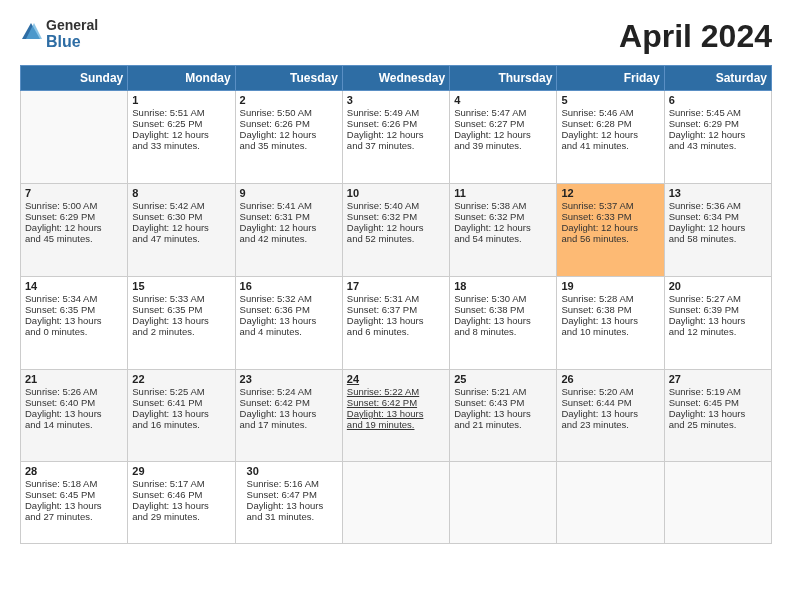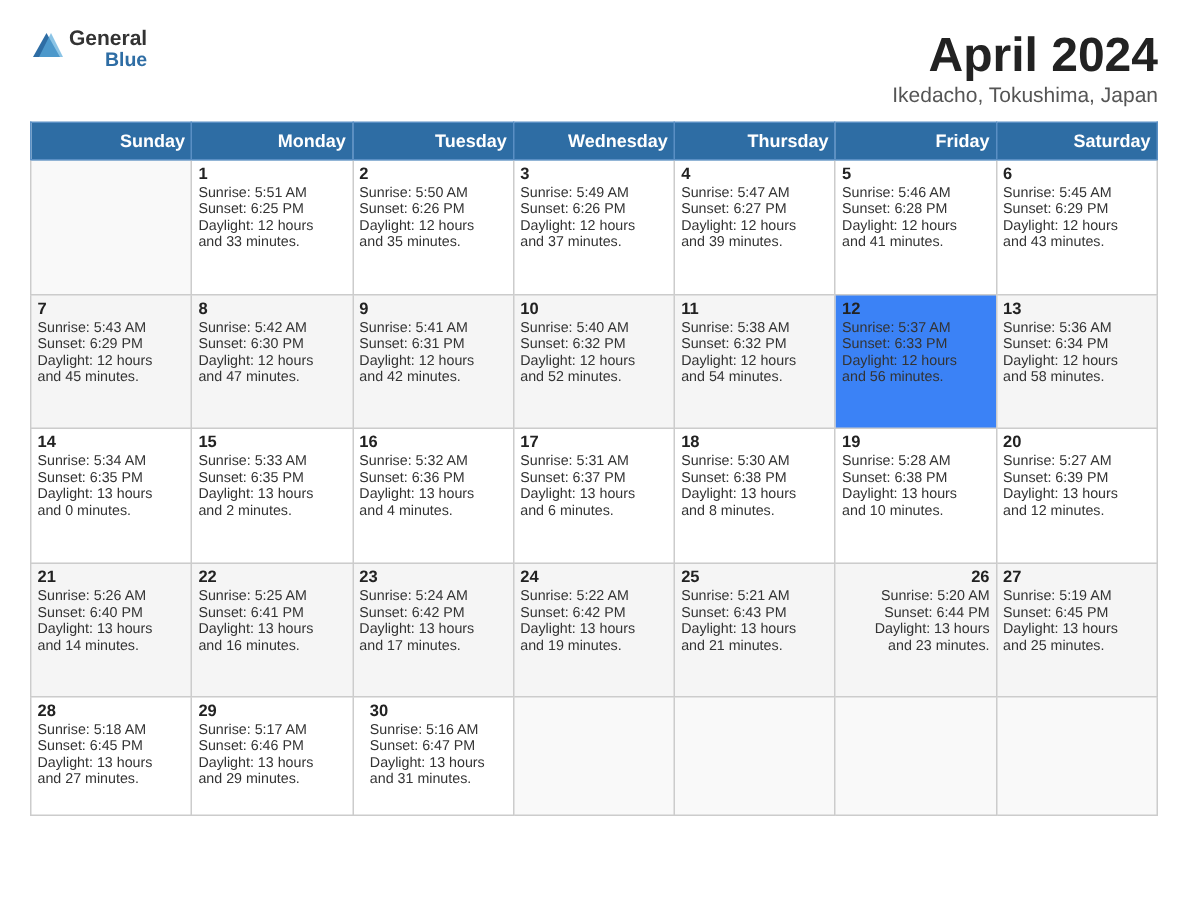--- a/index.html
+++ b/index.html
@@ -31,24 +31,23 @@
       display: flex;
       flex-direction: column;
       line-height: 1.1;
     }
     .logo-general {
       font-size: 14px;
       font-weight: bold;
       color: #333;
     }
     .logo-blue {
-      font-size: 13px;
+      font-size: 16px;
       font-weight: bold;
       color: #2e6da4;
-      text-align: right;
     }
     .logo-icon {
       width: 22px;
       height: 22px;
       margin-right: 4px;
       position: relative;
       top: -2px;
     }
     .title-block {
       text-align: right;
@@ -110,21 +109,20 @@
         <polygon points="11,2 20,18 2,18" fill="#2e6da4"></polygon>
         <polygon points="14,2 22,18 6,18" fill="#5aabdb" opacity="0.7"></polygon>
       </svg>
       <div class="logo-text">
         <span class="logo-general">General</span>
         <span class="logo-blue">Blue</span>
       </div>
     </div>
     <div class="title-block">
       <h1>April 2024</h1>
-      <h2>Ikedacho, Tokushima, Japan</h2>
     </div>
   </div>
 
   <table class="calendar-table">
     <thead>
       <tr>
 
       <th>Sunday</th>
           <th>Monday</th>
           <th>Tuesday</th>
@@ -176,21 +174,21 @@
             <span class="day-number">6</span>
             <div>Sunrise: 5:45 AM</div>
             <div>Sunset: 6:29 PM</div>
             <div>Daylight: 12 hours</div>
             <div>and 43 minutes.</div>
           </td>
         </tr>
         <tr>
           <td style="background-color: rgb(245, 245, 245);">
             <span class="day-number">7</span>
-            <div>Sunrise: 5:43 AM</div>
+            <div>Sunrise: 5:00 AM</div>
             <div>Sunset: 6:29 PM</div>
             <div>Daylight: 12 hours</div>
             <div>and 45 minutes.</div>
           </td>
           <td style="background-color: rgb(245, 245, 245);">
             <span class="day-number">8</span>
             <div>Sunrise: 5:42 AM</div>
             <div>Sunset: 6:30 PM</div>
             <div>Daylight: 12 hours</div>
             <div>and 47 minutes.</div>
@@ -209,21 +207,21 @@
             <div>Daylight: 12 hours</div>
             <div>and 52 minutes.</div>
           </td>
           <td style="background-color: rgb(245, 245, 245);">
             <span class="day-number">11</span>
             <div>Sunrise: 5:38 AM</div>
             <div>Sunset: 6:32 PM</div>
             <div>Daylight: 12 hours</div>
             <div>and 54 minutes.</div>
           </td>
-          <td style="background-color: #3b82f6;">
+          <td style="background-color: #fdba74;">
             <span class="day-number">12</span>
             <div>Sunrise: 5:37 AM</div>
             <div>Sunset: 6:33 PM</div>
             <div>Daylight: 12 hours</div>
             <div>and 56 minutes.</div>
           </td>
           <td style="background-color: rgb(245, 245, 245);">
             <span class="day-number">13</span>
             <div>Sunrise: 5:36 AM</div>
             <div>Sunset: 6:34 PM</div>
@@ -297,35 +295,35 @@
             <div>Daylight: 13 hours</div>
             <div>and 16 minutes.</div>
           </td>
           <td style="background-color: rgb(245, 245, 245);">
             <span class="day-number">23</span>
             <div>Sunrise: 5:24 AM</div>
             <div>Sunset: 6:42 PM</div>
             <div>Daylight: 13 hours</div>
             <div>and 17 minutes.</div>
           </td>
-          <td style="background-color: rgb(245, 245, 245);">
+          <td style="background-color: rgb(245, 245, 245); text-decoration: underline;">
             <span class="day-number">24</span>
             <div>Sunrise: 5:22 AM</div>
             <div>Sunset: 6:42 PM</div>
             <div>Daylight: 13 hours</div>
             <div>and 19 minutes.</div>
           </td>
           <td style="background-color: rgb(245, 245, 245);">
             <span class="day-number">25</span>
             <div>Sunrise: 5:21 AM</div>
             <div>Sunset: 6:43 PM</div>
             <div>Daylight: 13 hours</div>
             <div>and 21 minutes.</div>
           </td>
-          <td style="background-color: rgb(245, 245, 245); text-align: right;">
+          <td style="background-color: rgb(245, 245, 245);">
             <span class="day-number">26</span>
             <div>Sunrise: 5:20 AM</div>
             <div>Sunset: 6:44 PM</div>
             <div>Daylight: 13 hours</div>
             <div>and 23 minutes.</div>
           </td>
           <td style="background-color: rgb(245, 245, 245);">
             <span class="day-number">27</span>
             <div>Sunrise: 5:19 AM</div>
             <div>Sunset: 6:45 PM</div>

